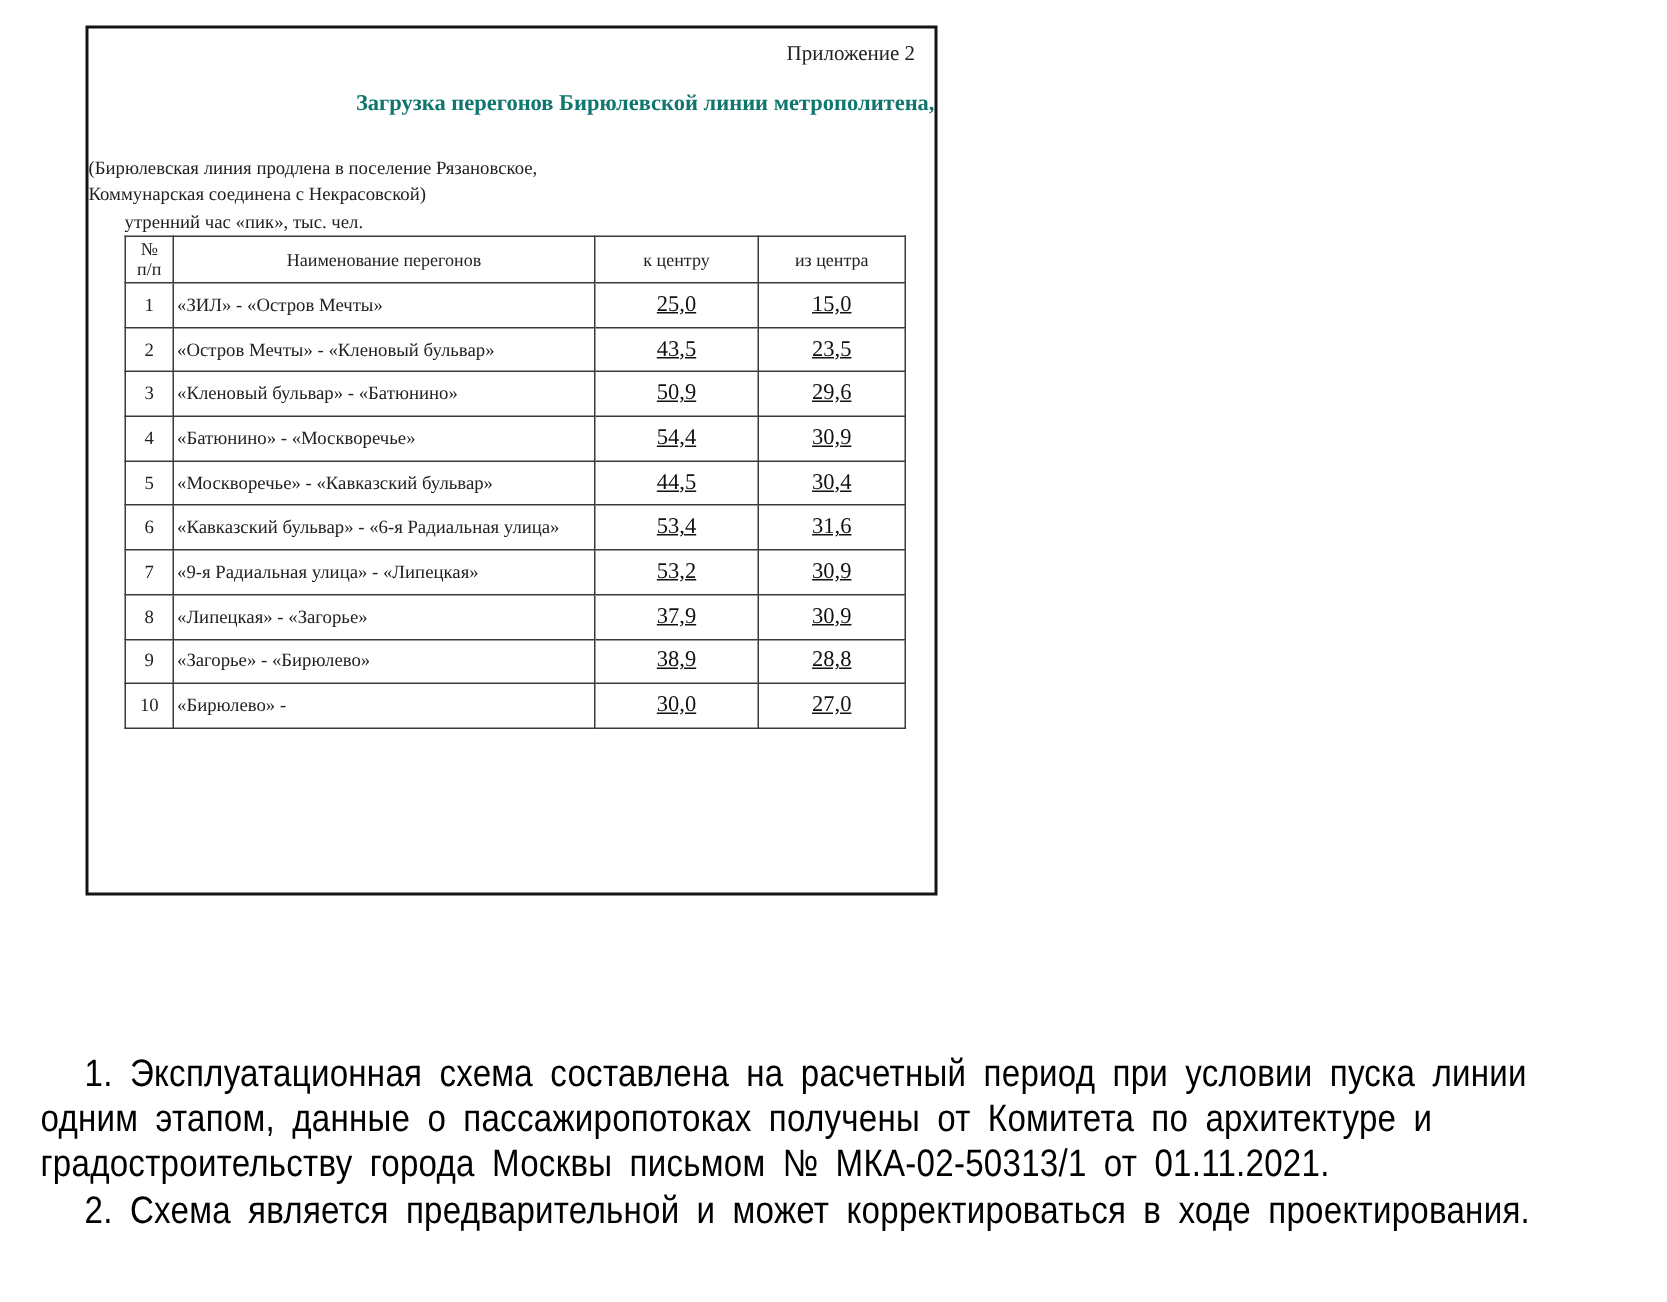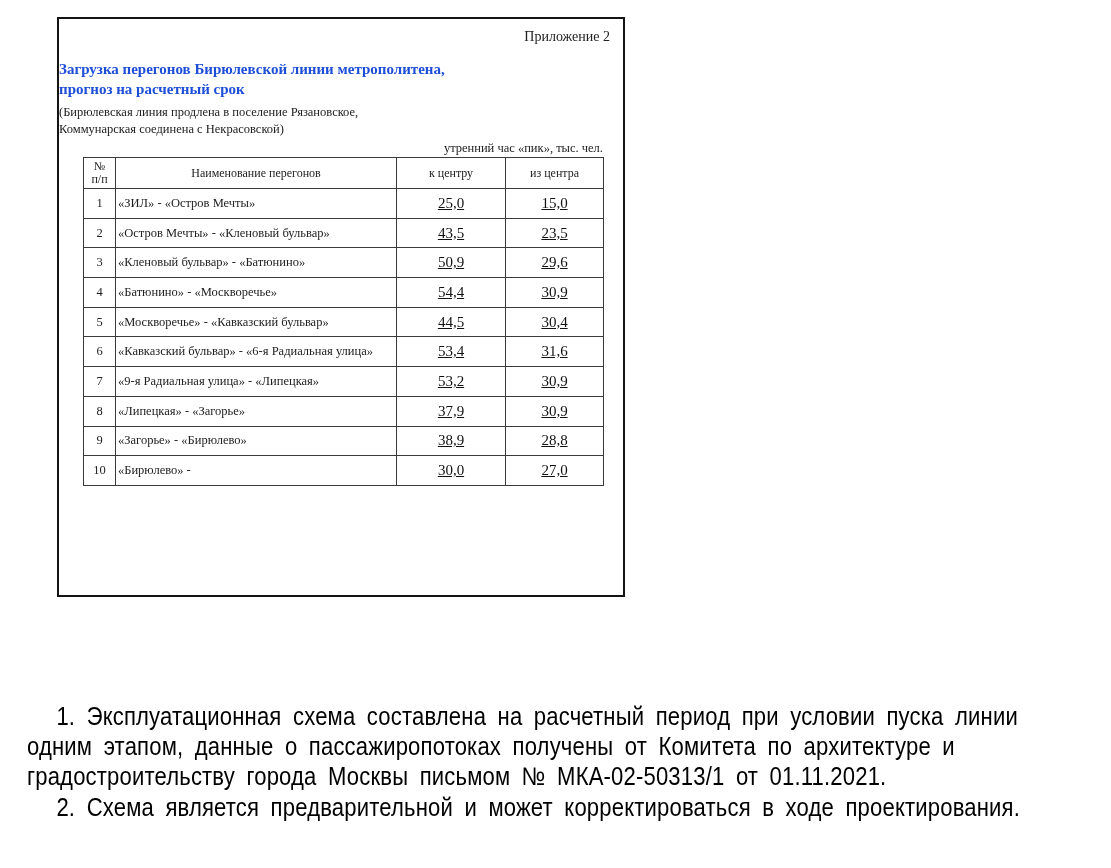--- a/index.html
+++ b/index.html
@@ -22,39 +22,38 @@
   }
   .annex {
     position: absolute;
     top: 10px; right: 13px;
     font-size: 14px;
     color: #222;
   }
   .doc-title {
     position: absolute;
     top: 40px; left: 0; right: 0;
-    text-align: left;
+    text-align: right;
     font-weight: bold;
     font-size: 15px;
     line-height: 20px;
-    color: #1d4ed8;
+    color: #0f766e;
   }
   .doc-subtitle {
     position: absolute;
     top: 85px; left: 0; right: 0;
     text-align: left;
     font-size: 12.5px;
     line-height: 17px;
     color: #222;
   }
   .units-note {
     position: absolute;
     top: 122px; left: 24px;
     width: 520px;
-    text-align: right;
     font-size: 12.5px;
     color: #222;
   }
   table.load-table {
     position: absolute;
     top: 138px; left: 24px;
     width: 520px;
     border-collapse: collapse;
     table-layout: fixed;
   }
@@ -113,21 +112,20 @@
   .note-line.indent { text-indent: 34px; }
 </style>
 </head>
 <body>
 
 <div class="doc">
   <div class="annex">Приложение 2</div>
 
   <div class="doc-title">
     <div>Загрузка перегонов Бирюлевской линии метрополитена,</div>
-    <div>прогноз на расчетный срок</div>
   </div>
 
   <div class="doc-subtitle">
     <div>(Бирюлевская линия продлена в поселение Рязановское,</div>
     <div>Коммунарская соединена с Некрасовской)</div>
   </div>
 
   <div class="units-note">утренний час «пик», тыс. чел.</div>
 
   <table class="load-table">

